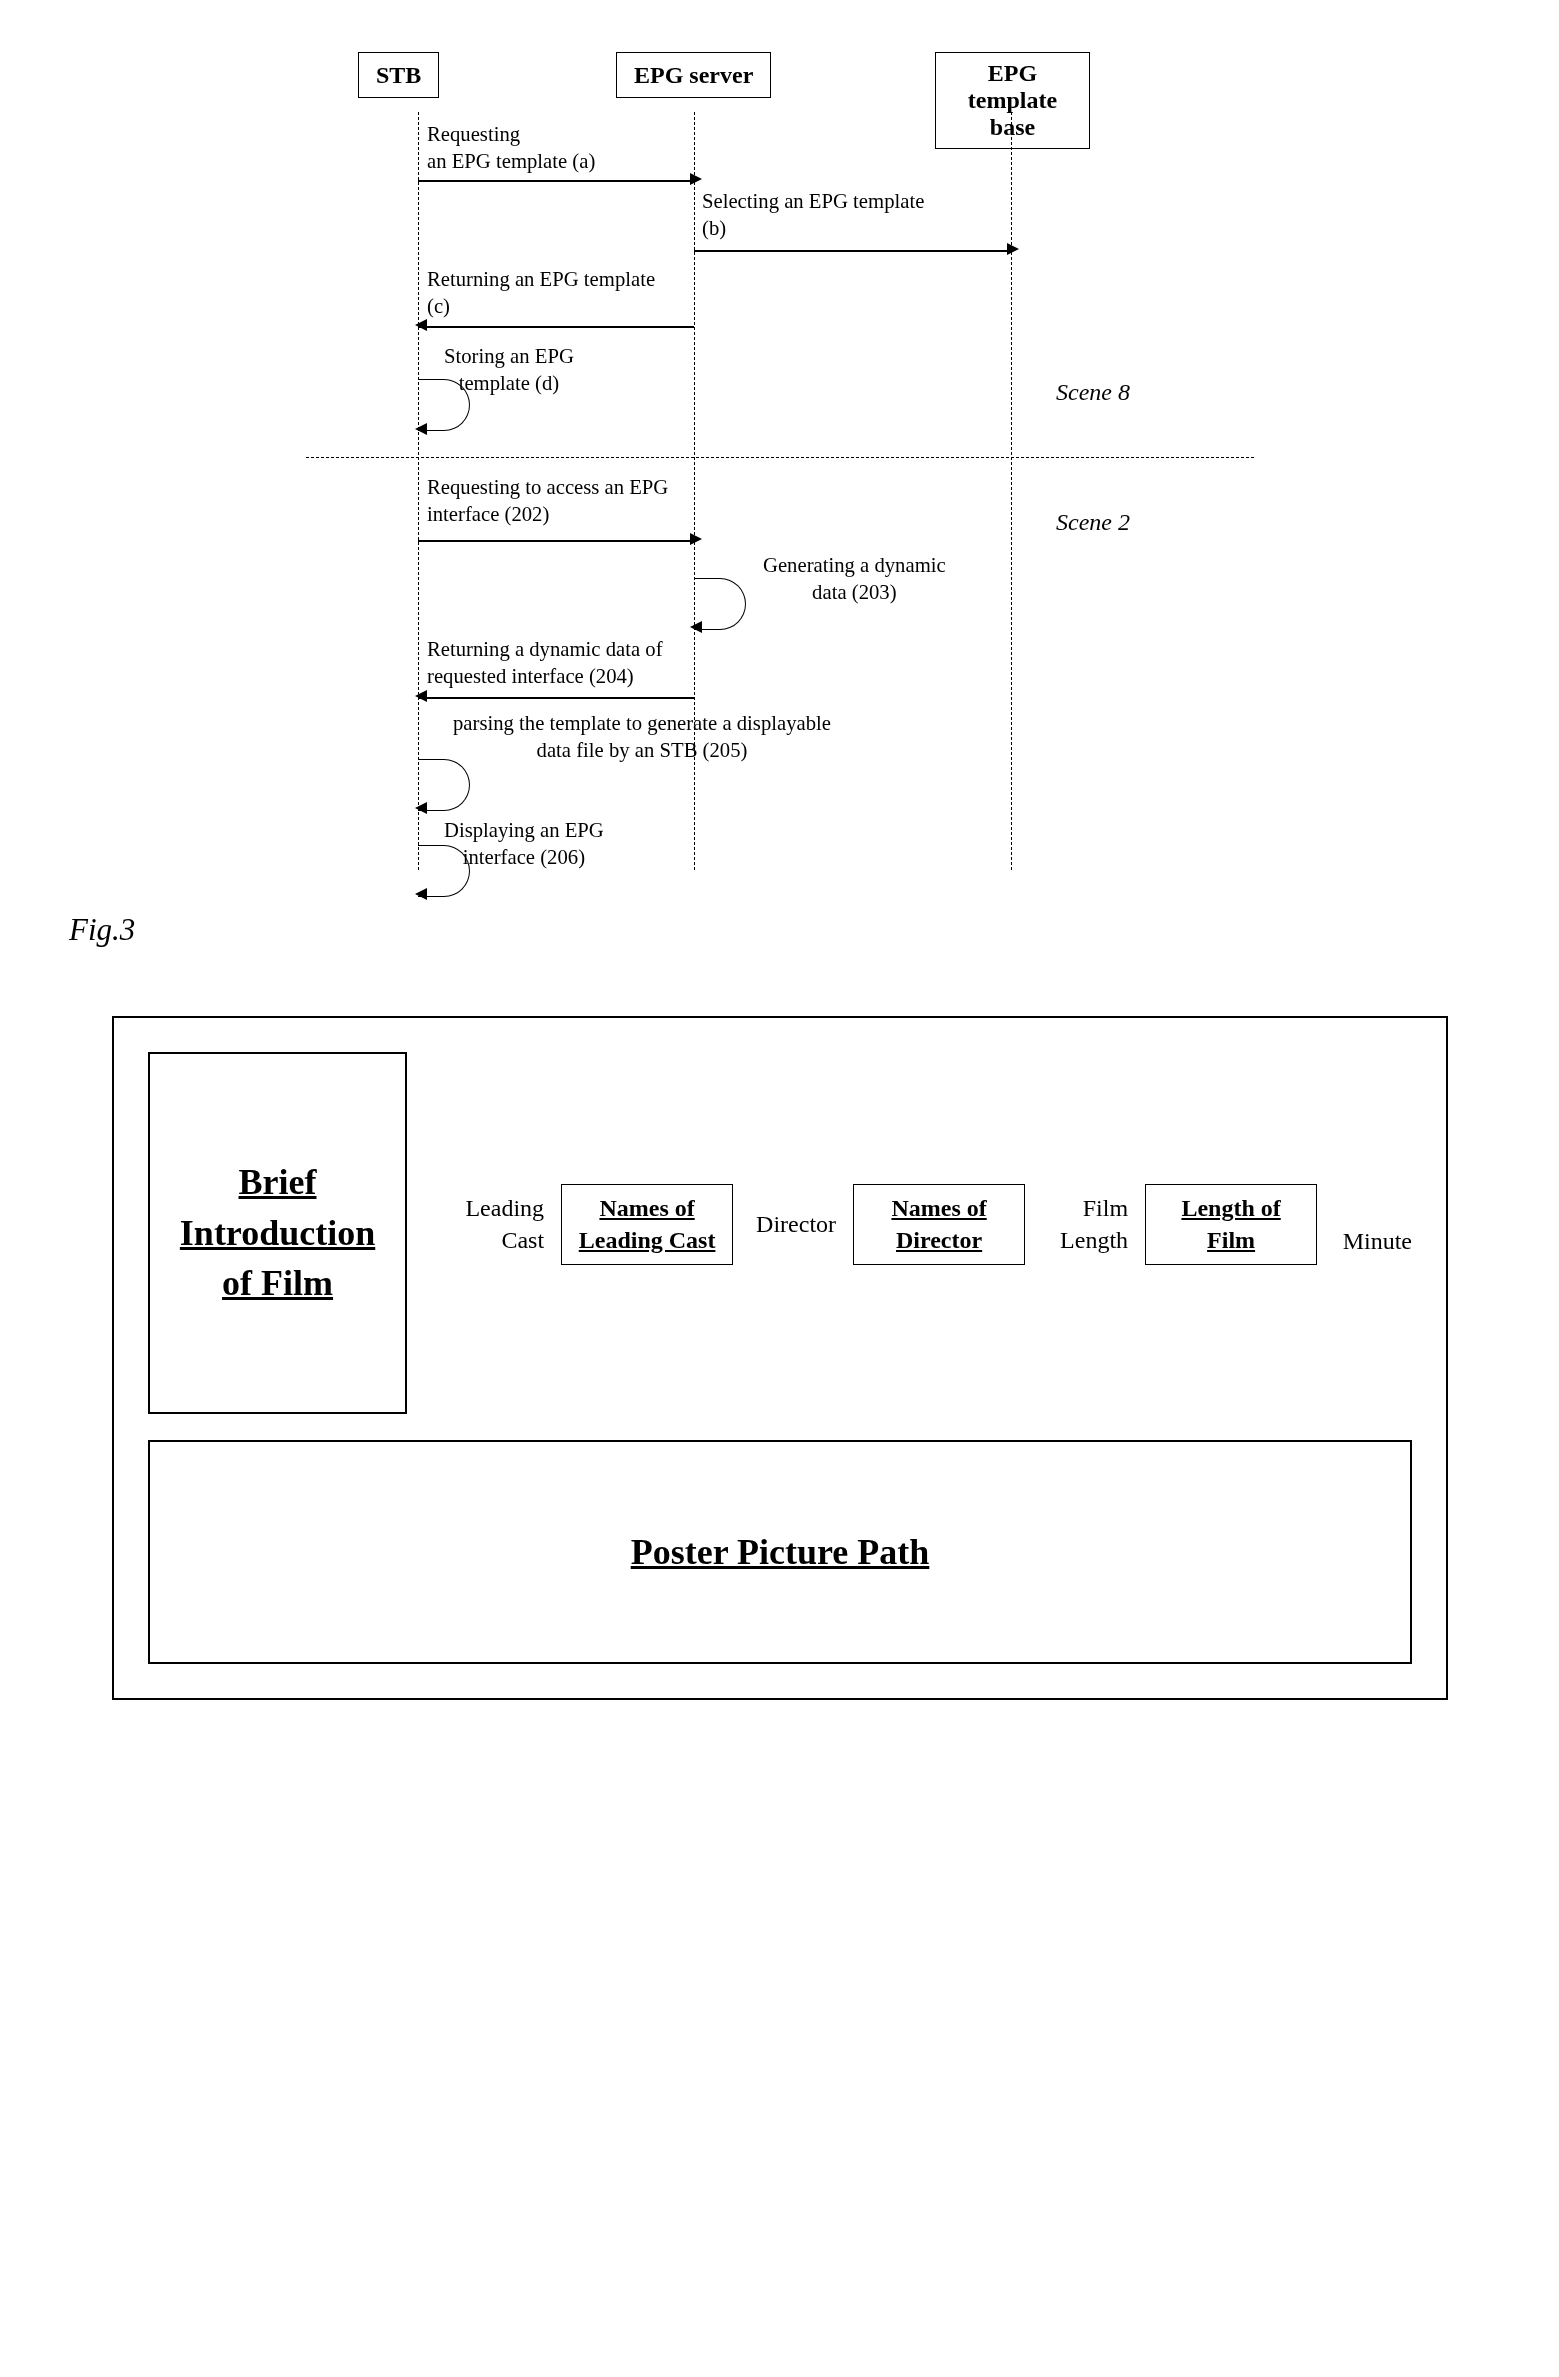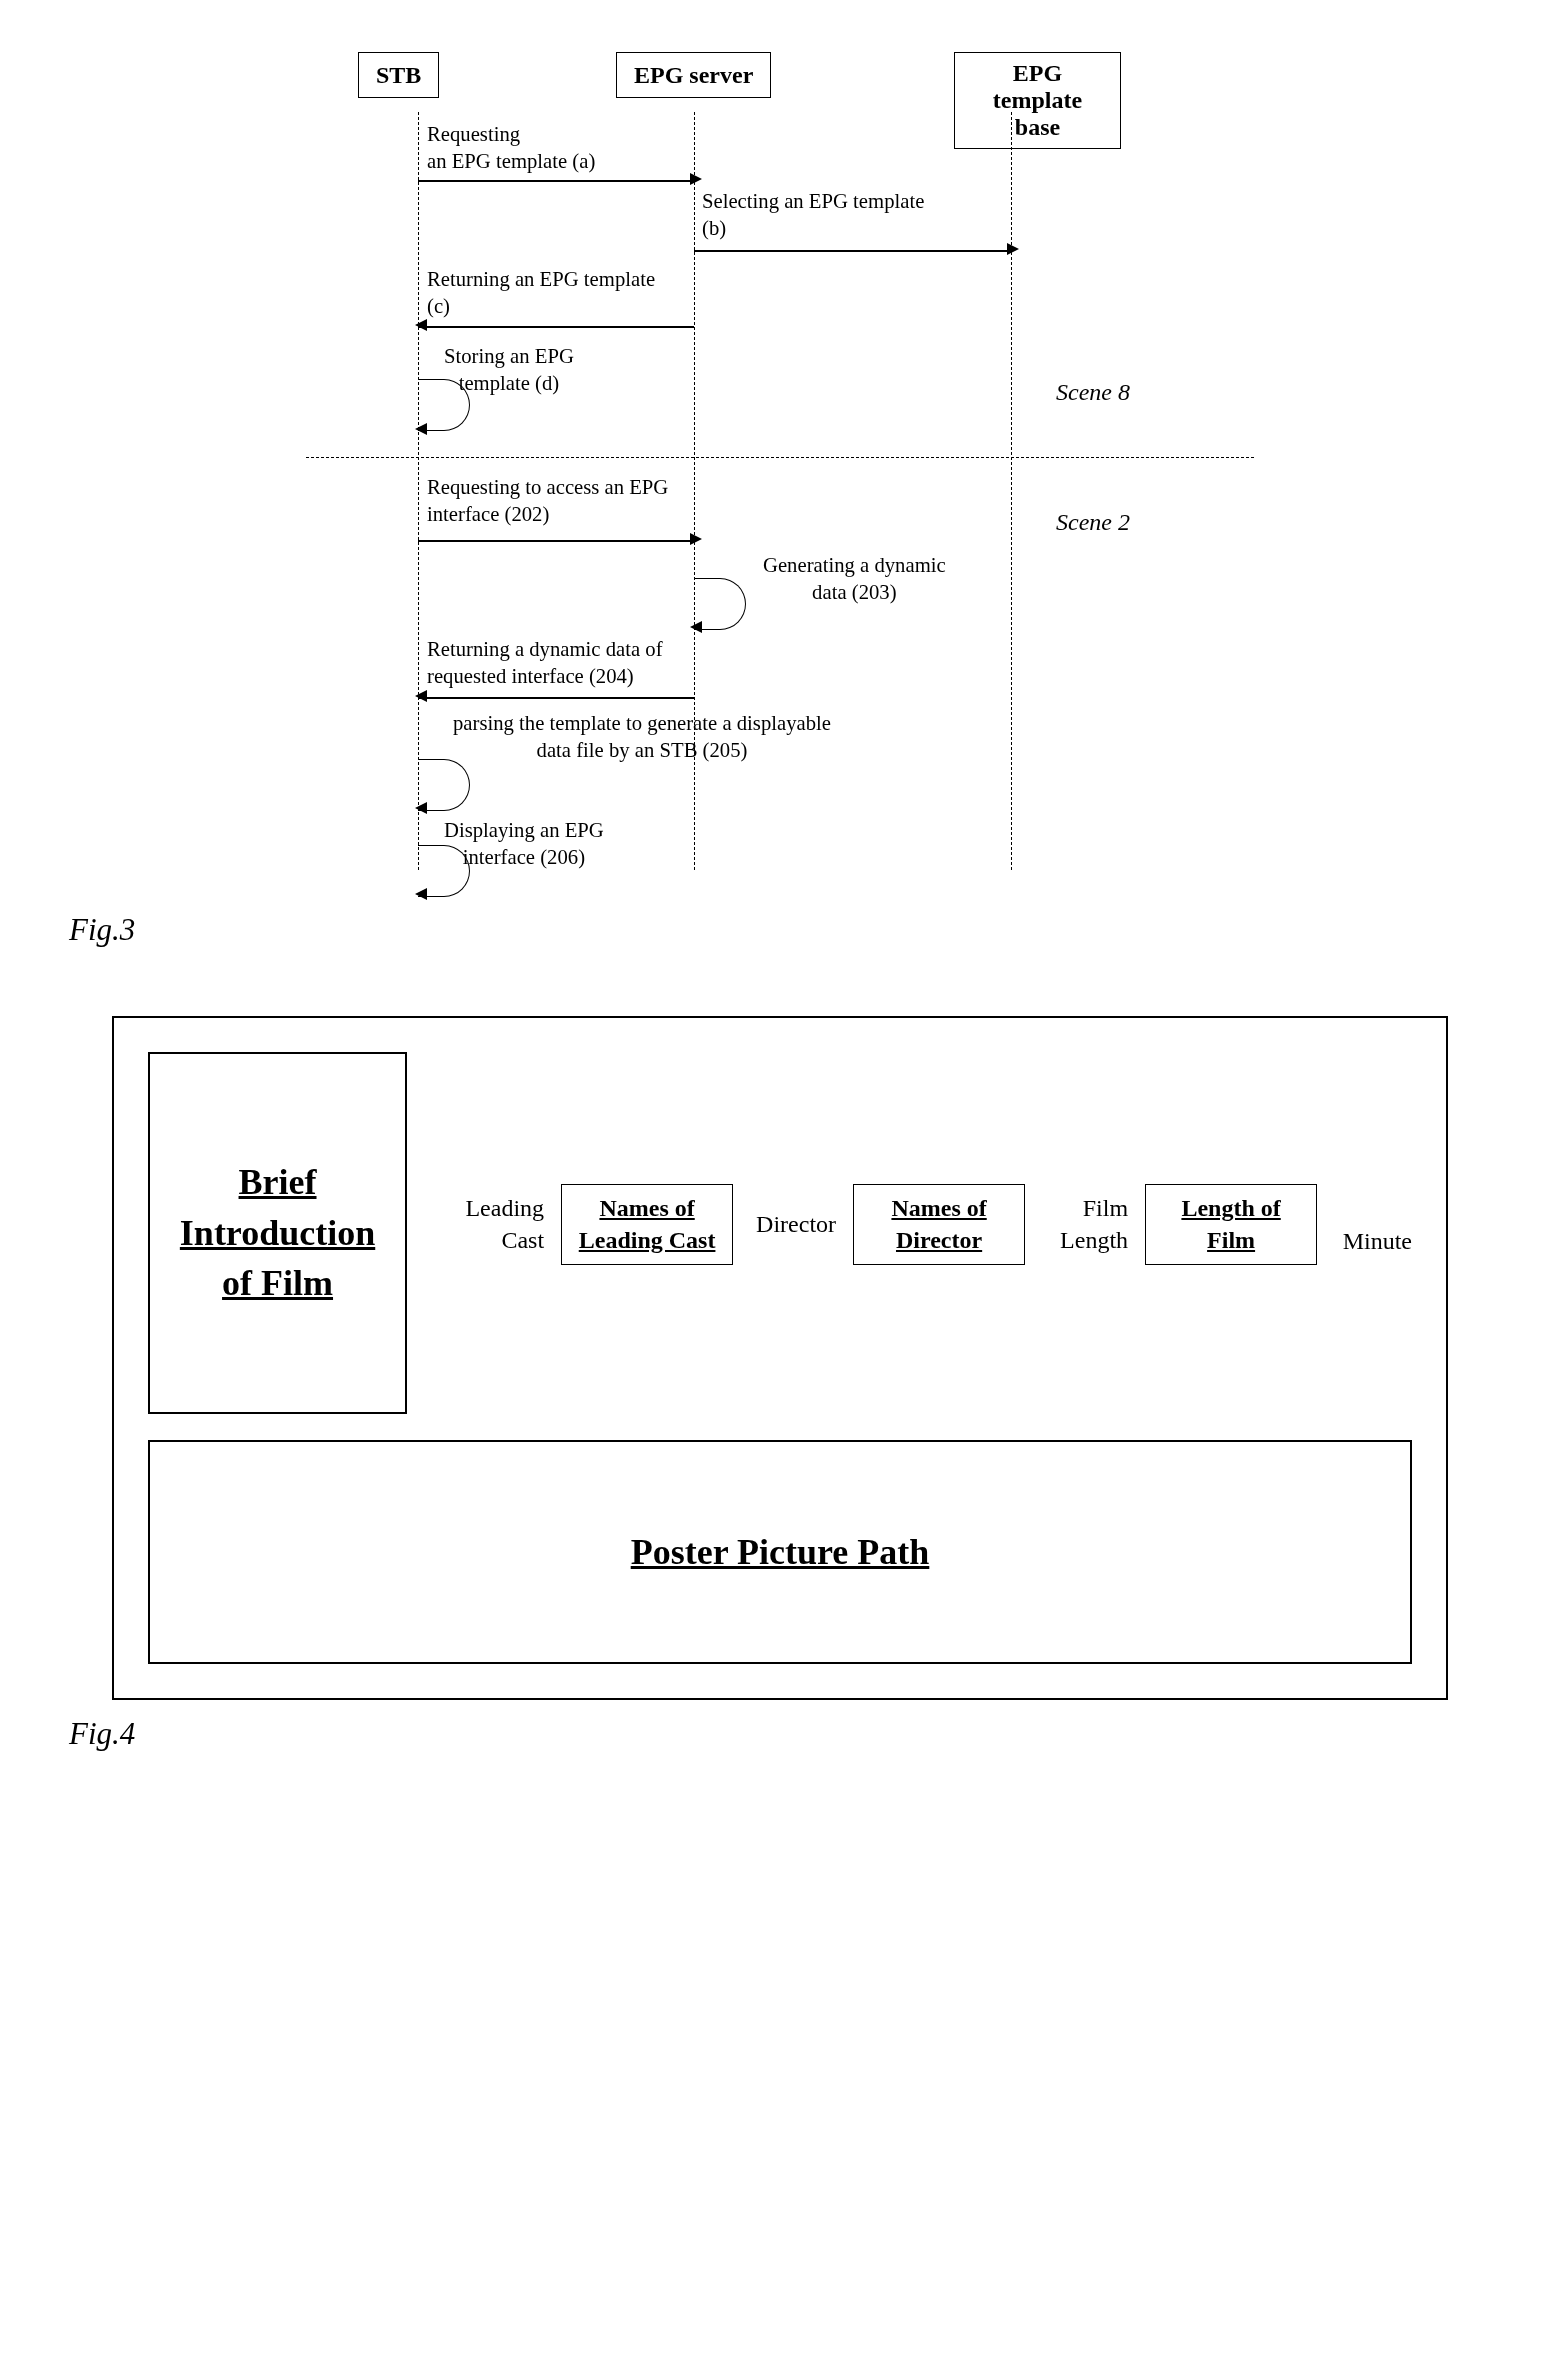--- a/index.html
+++ b/index.html
@@ -176,21 +176,21 @@
 
 <div id="fig3-section">
   <div class="diagram-container">
 
     <div class="actor-box" style="left: 52px; top: 0;">
       <span>STB</span>
     </div>
     <div class="actor-box" style="left: 310px; top: 0;">
       <span>EPG server</span>
     </div>
-    <div class="actor-box" style="left: 648px; top: 0; white-space: normal; text-align: center; width: 167px; padding: 6.9px 12px;">
+    <div class="actor-box" style="left: 629px; top: 0; white-space: normal; text-align: center; width: 155px; padding: 6.9px 12px;">
       <span>EPG template</span><br>
       <span>base</span>
     </div>
 
     <div class="lifeline" style="left: 112px;"></div>
     <div class="lifeline" style="left: 388px;"></div>
     <div class="lifeline" style="left: 705px;"></div>
 
     <div class="arrow-label" style="top: 69px; left: 121px; text-align: left;">
       <span>Requesting</span><br>
@@ -340,17 +340,14 @@
     </div>
 
     <div class="poster-box">
       <div class="poster-text">
         <span>Poster Picture Path</span>
       </div>
     </div>
 
   </div>
 
-  <div class="fig-caption">
-    <span>Fig.4</span>
-  </div>
 </div>
 
 
 </body></html>

